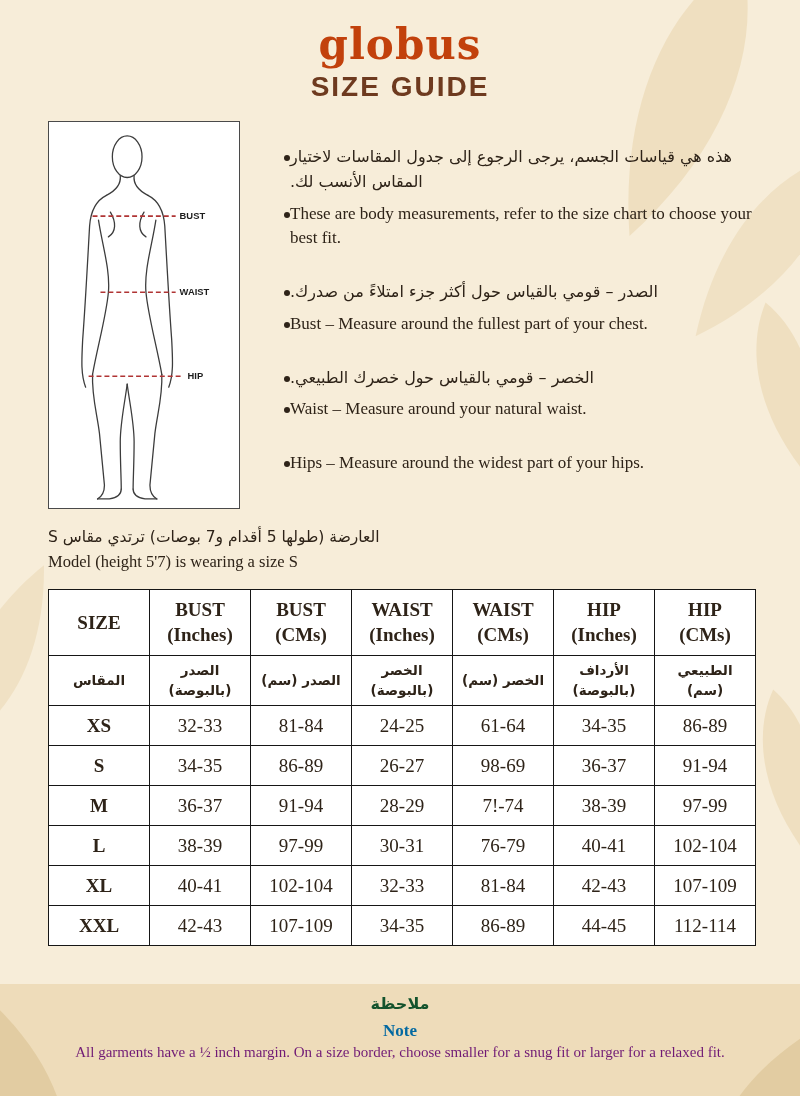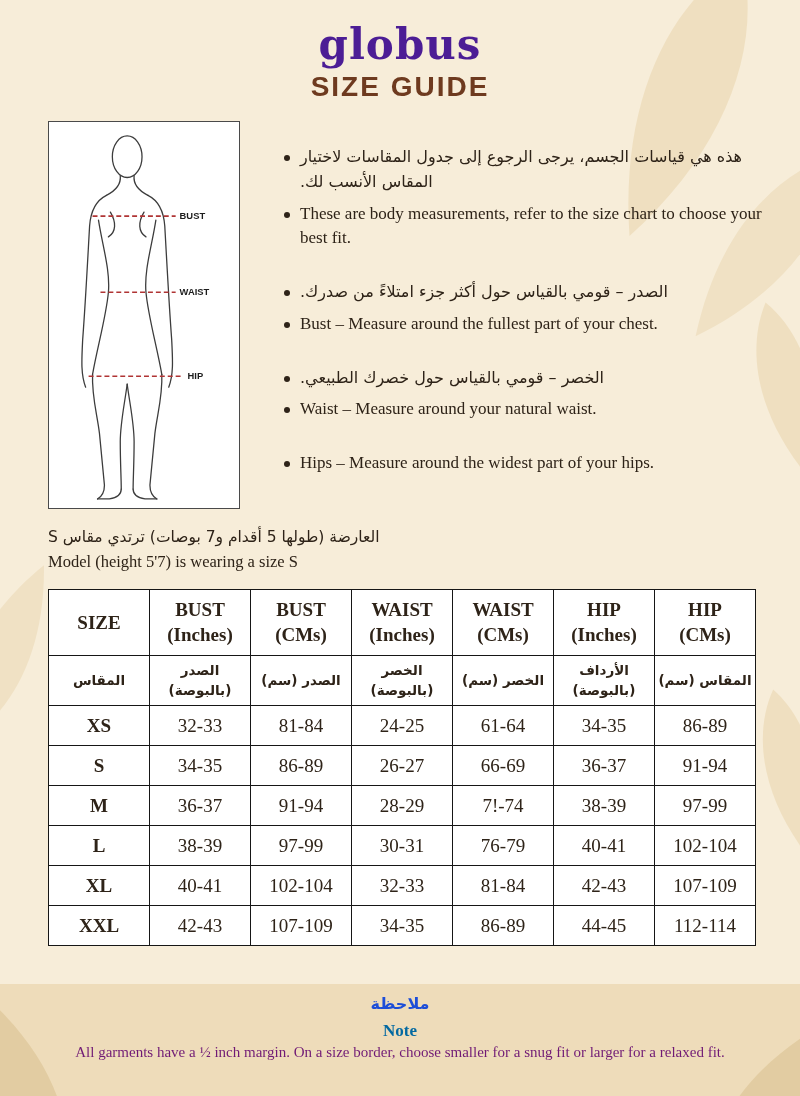--- a/index.html
+++ b/index.html
@@ -20,37 +20,37 @@
   .leaf4 { top:554px;  left:-50px; width:105px; height:200px; transform:rotate(205deg); }
   .leaf5 { top:686px;  left:746px; width:90px;  height:175px; transform:rotate(-12deg); }
   .leaf6 { top:950px;  left:-58px; width:132px; height:242px; transform:rotate(150deg); z-index:2; opacity:.55; }
   .leaf7 { top:1002px; left:710px; width:112px; height:212px; transform:rotate(-145deg); z-index:2; opacity:.55; }
 
   .page { position:relative; z-index:1; width:800px; height:1096px; }
 
   .header { text-align:center; padding-top:22px; }
   .logo {
     font-family:"DejaVu Serif", serif; font-weight:bold;
-    font-size:42px; line-height:1.1; color:#4c1d95; letter-spacing:1px;
+    font-size:42px; line-height:1.1; color:#c2410c; letter-spacing:1px;
   }
   .title {
     font-family:"Liberation Sans", sans-serif; font-weight:bold;
     font-size:28px; color:#6e3a1f; letter-spacing:2px; margin-top:3px;
   }
 
   .content { display:flex; margin:18px 38px 0 48px; gap:44px; }
   .figure-card {
     flex:0 0 192px; width:192px; height:388px;
     background:#ffffff; border:1px solid #4a4a4a; padding:4px;
   }
   .figure-card svg { display:block; }
 
   .bullets { flex:1; padding-top:24px; }
   .group { margin-bottom:29px; }
-  .bullet-item { display:flex; gap:10px; margin-bottom:7px; align-items:flex-start; }
+  .bullet-item { display:flex; gap:0; margin-bottom:7px; align-items:flex-start; }
   .dot { width:6px; height:6px; border-radius:50%; background:#2e2318; margin-top:10px; flex:0 0 6px; }
   .txt-ar { font-family:"DejaVu Sans", sans-serif; font-size:16px; line-height:1.55; text-align:left; }
   .txt-en { font-family:"Liberation Serif", serif; font-size:17px; line-height:1.45; }
 
   .model-note { margin:16px 48px 0; }
   .model-ar { font-family:"DejaVu Sans", sans-serif; font-size:15.5px; line-height:1.6; text-align:left; }
   .model-en { font-size:16.5px; line-height:1.5; }
 
   .size-table {
     margin:14px 44px 17px 48px; width:708px;
@@ -61,21 +61,21 @@
   }
   .size-table .en-h th { font-family:"Liberation Serif", serif; font-size:19px; font-weight:bold; padding:7px 2px; line-height:1.35; }
   .size-table .ar-h th { font-family:"DejaVu Sans", sans-serif; font-size:13.5px; font-weight:bold; padding:5px 2px; line-height:1.45; }
   .size-table td { font-size:19px; height:40px; padding:2px; }
   .size-table td.size-col { font-weight:bold; }
 
   .note-band {
     position:absolute; left:0; bottom:0; width:800px; height:112px;
     background:#eedcba; text-align:center; padding-top:10px;
   }
-  .note-title-ar { font-family:"DejaVu Sans", sans-serif; font-weight:bold; font-size:16px; color:#1d4ed8; }
+  .note-title-ar { font-family:"DejaVu Sans", sans-serif; font-weight:bold; font-size:16px; color:#14532d; }
   .note-title-en { font-family:"Liberation Serif", serif; font-weight:bold; font-size:17px; color:#0369a1; margin-top:8px; }
   .note-body-ar { font-family:"DejaVu Sans", sans-serif; font-size:13.5px; color:#43321f; margin-top:6px; white-space:nowrap; }
   .note-body-en { font-family:"Liberation Serif", serif; font-size:15px; color:#701a75; margin-top:3px; white-space:nowrap; }
 </style>
 </head>
 <body>
 
 <div class="decor leaf1">
     <svg viewBox="0 0 100 200">
       <path d="M50 2 C84 48 88 120 50 198 C12 120 16 48 50 2 Z" fill="#efdfc0"></path>
@@ -254,39 +254,39 @@
           </th>
       <th dir="rtl">
             <div>الخصر (سم)</div>
             <div></div>
           </th>
       <th dir="rtl">
             <div>الأرداف</div>
             <div>(بالبوصة)</div>
           </th>
       <th dir="rtl">
-            <div>المقاس (سم)</div>
+            <div>الطبيعي (سم)</div>
             <div></div>
           </th>
     </tr>
     <tr>
       <td class="size-col">XS</td>
       <td>32-33</td>
       <td>81-84</td>
       <td>24-25</td>
       <td>61-64</td>
       <td>34-35</td>
       <td>86-89</td>
     </tr>
     <tr>
       <td class="size-col">S</td>
       <td>34-35</td>
       <td>86-89</td>
       <td>26-27</td>
-      <td>66-69</td>
+      <td>98-69</td>
       <td>36-37</td>
       <td>91-94</td>
     </tr>
     <tr>
       <td class="size-col">M</td>
       <td>36-37</td>
       <td>91-94</td>
       <td>28-29</td>
       <td>7!-74</td>
       <td>38-39</td>

